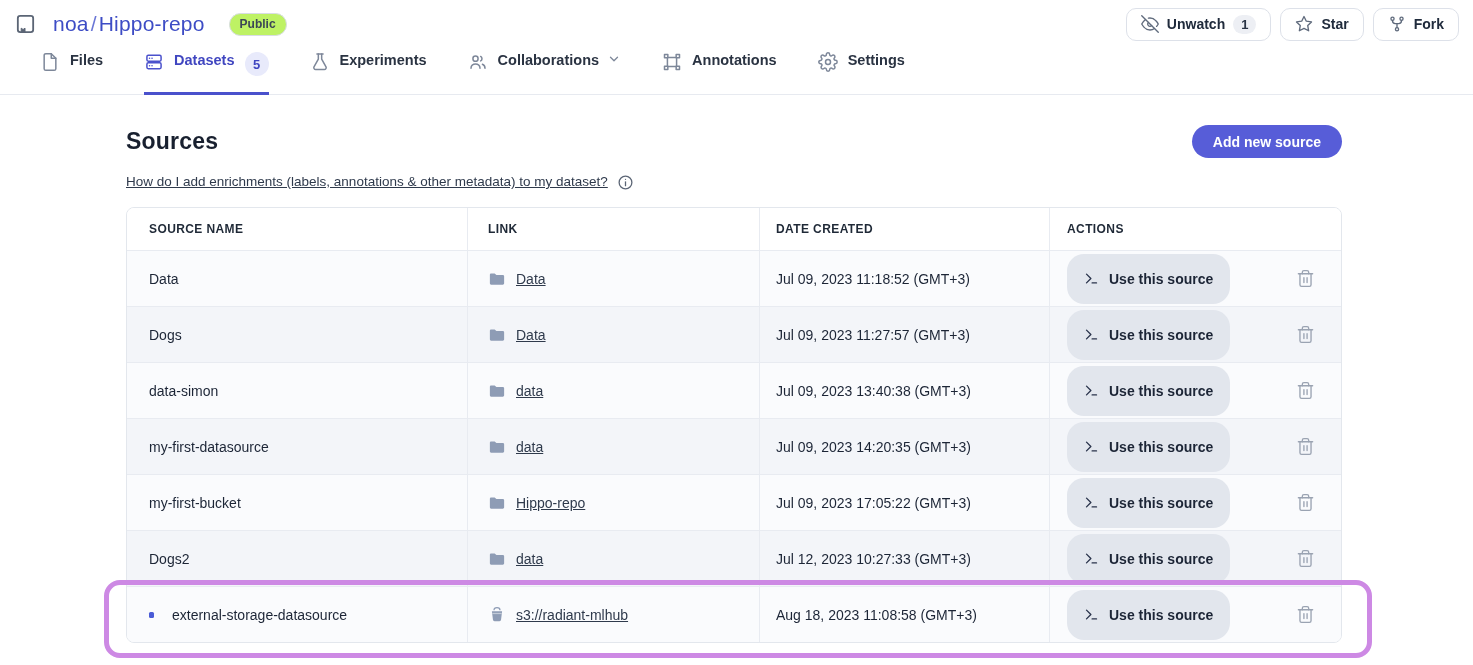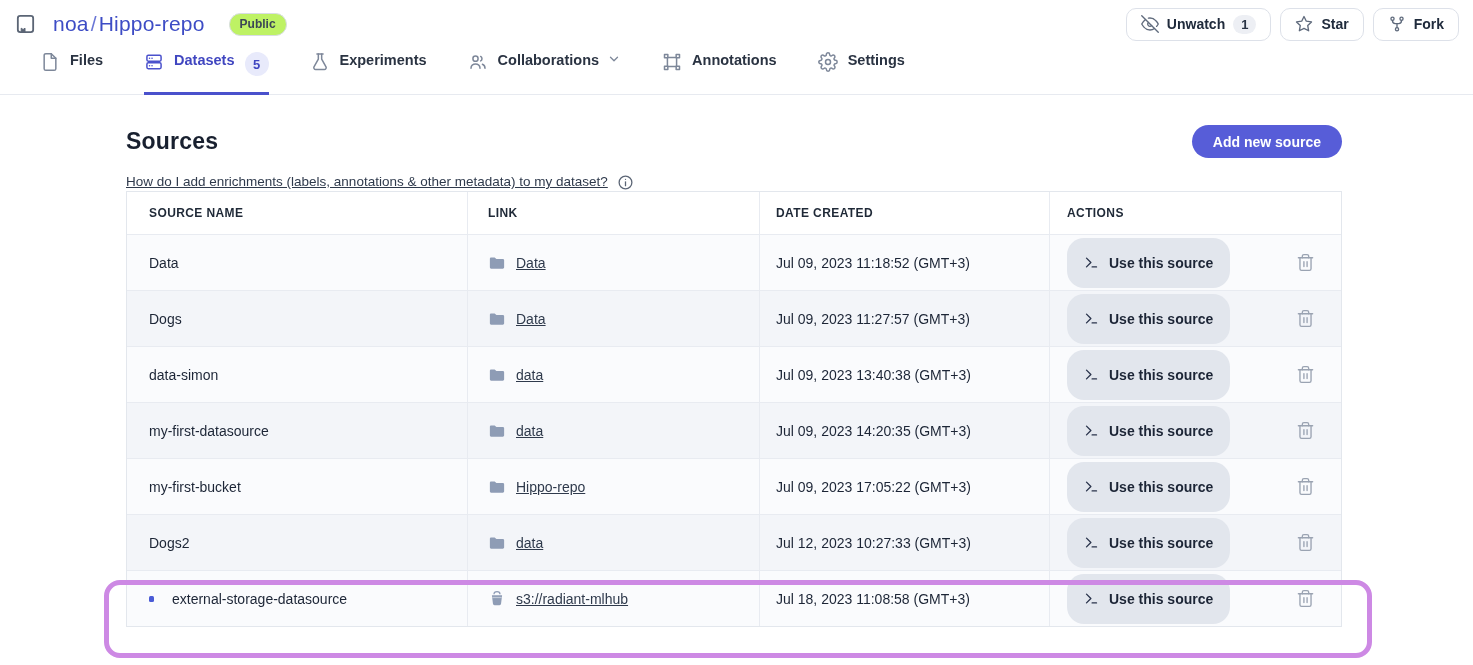--- a/index.html
+++ b/index.html
@@ -37,21 +37,21 @@
   .content { padding:0 131px 0 126px; }
   .title-row { margin-top:30px; display:flex; align-items:center; justify-content:space-between; }
   .page-title { font-size:23px; font-weight:700; color:#18202f; letter-spacing:.2px; }
   .add-btn { background:#575dd8; color:#fff; border:none; height:33px; padding:0 21px; border-radius:17px;
     font-size:14px; font-weight:700; cursor:pointer; font-family:inherit; }
   .help-row { margin-top:16px; display:flex; align-items:flex-start; gap:9px; }
   .help-link { font-size:13.5px; font-weight:500; color:#2f3a4c; text-decoration:underline; cursor:pointer; }
   .info-icon { color:#5b6575; display:flex; cursor:pointer; }
 
   
-  .src-table { margin-top:0; border:1px solid #e3e7ed; border-radius:0; overflow:hidden; background:#fff; }
+  .src-table { margin-top:16px; border:1px solid #e3e7ed; border-radius:8px; overflow:hidden; background:#fff; }
   .trow, .thead { display:grid; grid-template-columns:341px 292px 290px 1fr; }
   .thead { height:42px; background:#fff; }
   .thead .cell { font-size:12px; font-weight:700; color:#1f2937; letter-spacing:.4px; display:flex; align-items:center; }
   .trow { height:56px; border-top:1px solid #e8ebf1; }
   .trow:nth-child(odd) { background:#fafbfd; }
   .trow:nth-child(even) { background:#f3f5f9; }
   .cell { display:flex; align-items:center; font-size:14px; color:#1c2536; }
   .cell.c1 { padding-left:22px; border-right:1px solid #e8ebf1; }
   .cell.c2 { padding-left:20px; border-right:1px solid #e8ebf1; gap:10px; }
   .cell.c3 { padding-left:16px; border-right:1px solid #e8ebf1; }
@@ -452,21 +452,21 @@
       <span class="l-icon">
         <svg width="18" height="18" viewBox="0 0 24 24">
                   <path d="M8 5.5a4 3.4 0 0 1 8 0" fill="none" stroke="#8e9cb5" stroke-width="1.7"></path>
                   <path d="M5.2 7h13.6l-1.4 11.3a2.1 2.1 0 0 1-2.1 1.9H8.7a2.1 2.1 0 0 1-2.1-1.9z" fill="#8e9cb5"></path>
                   <rect x="5.6" y="9.2" width="12.8" height="1.6" fill="#c2cad8"></rect>
                 </svg>
       </span>
       <a class="link-a">s3://radiant-mlhub</a>
     </div>
     <div class="cell c3">
-      <span>Jul 18, 2023 11:08:58 (GMT+3)</span>
+      <span>Aug 18, 2023 11:08:58 (GMT+3)</span>
     </div>
     <div class="cell c4">
       <button class="use-btn">
         <span class="term">
           <svg width="15" height="15" viewBox="0 0 24 24" fill="none" stroke="currentColor" stroke-width="2.1" stroke-linecap="round" stroke-linejoin="round">
                     <polyline points="4 5 11 12 4 19"></polyline>
                     <line x1="13" y1="19" x2="20" y2="19"></line>
                   </svg>
         </span>
         <span>Use this source</span>

